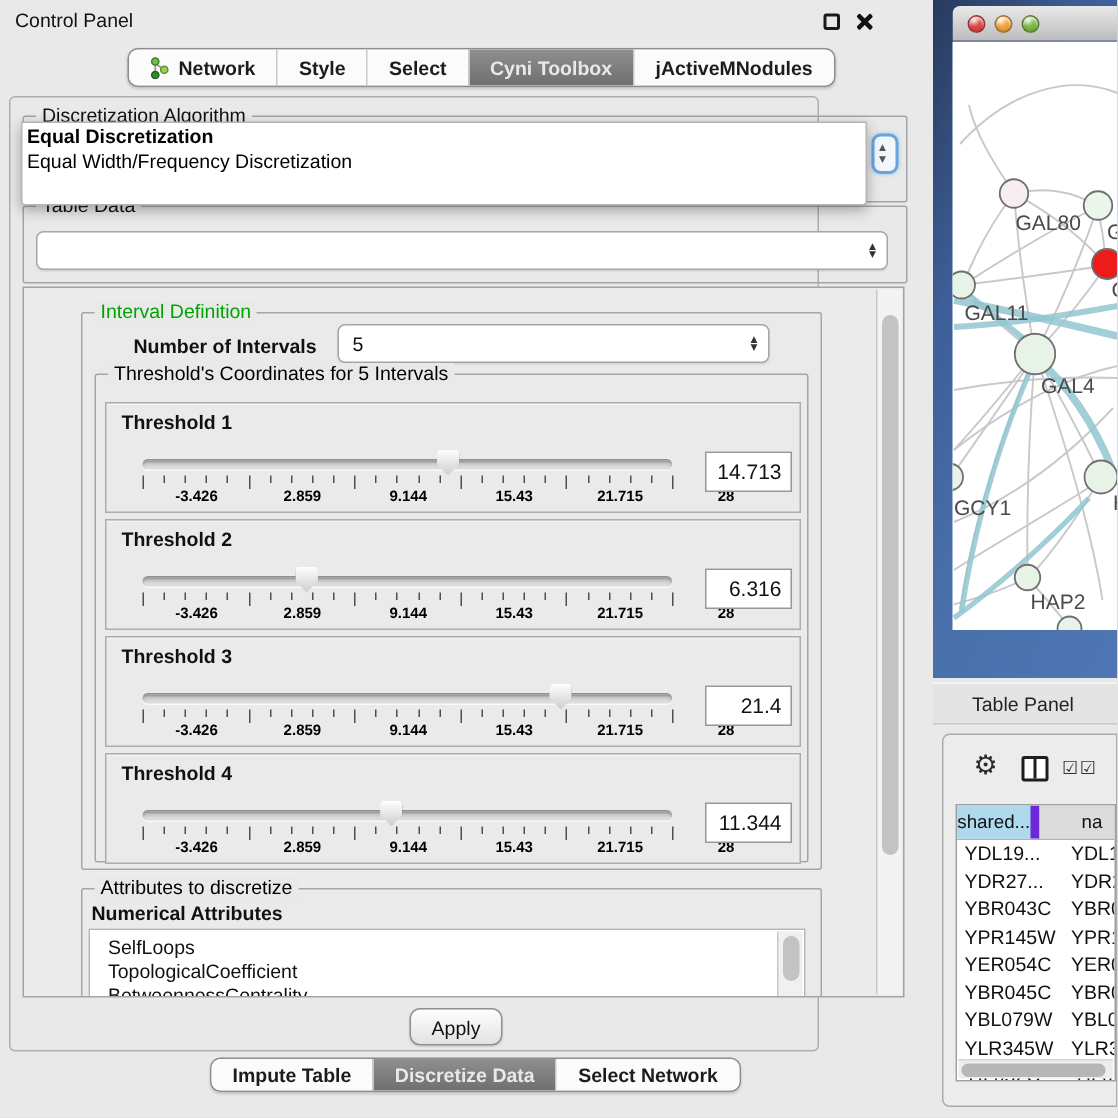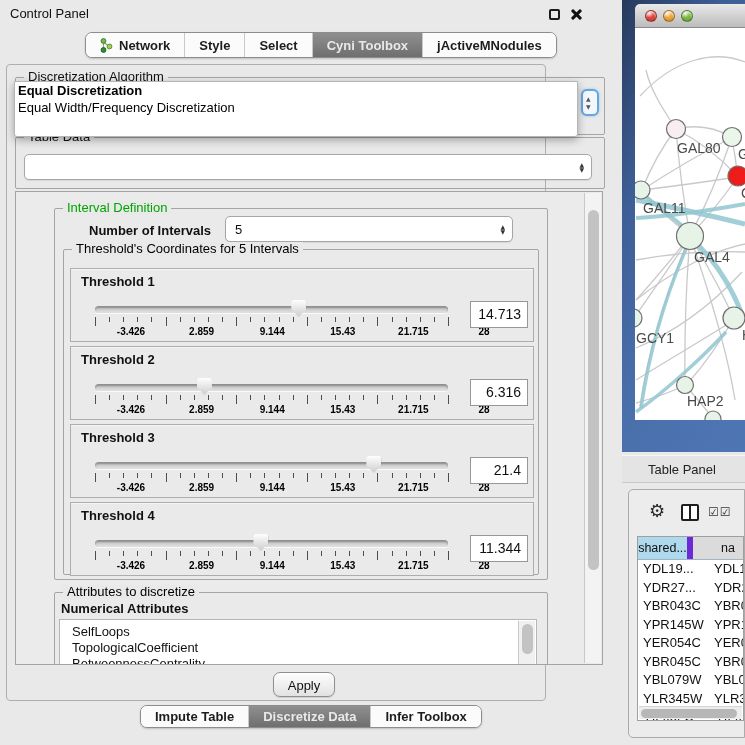--- a/index.html
+++ b/index.html
@@ -367,21 +367,21 @@
     </div>
 
     <div class="tabgroup bottom" id="bottomTabs">
         <div class="tab">
           <span>Impute Table</span>
         </div>
         <div class="tab sel">
           <span>Discretize Data</span>
         </div>
         <div class="tab">
-          <span>Infer Toolbox</span>
+          <span>Select Network</span>
         </div>
       </div>
   </section>
 
   <section class="net-window">
     <div class="nw-title">
       <span id="lights"><span class="light" style="left: 10px; background: radial-gradient(circle at 35% 28%, rgba(255, 255, 255, 0.85) 0%, rgba(255, 255, 255, 0) 40%), rgb(223, 71, 66);"></span><span class="light" style="left: 28px; background: radial-gradient(circle at 35% 28%, rgba(255, 255, 255, 0.85) 0%, rgba(255, 255, 255, 0) 40%), rgb(240, 167, 60);"></span><span class="light" style="left: 46px; background: radial-gradient(circle at 35% 28%, rgba(255, 255, 255, 0.85) 0%, rgba(255, 255, 255, 0) 40%), rgb(124, 187, 69);"></span></span>
     </div>
     <div class="nw-canvas">
       <svg id="netsvg" width="110" height="392" viewBox="635 28 110 392" xmlns="http://www.w3.org/2000/svg">

